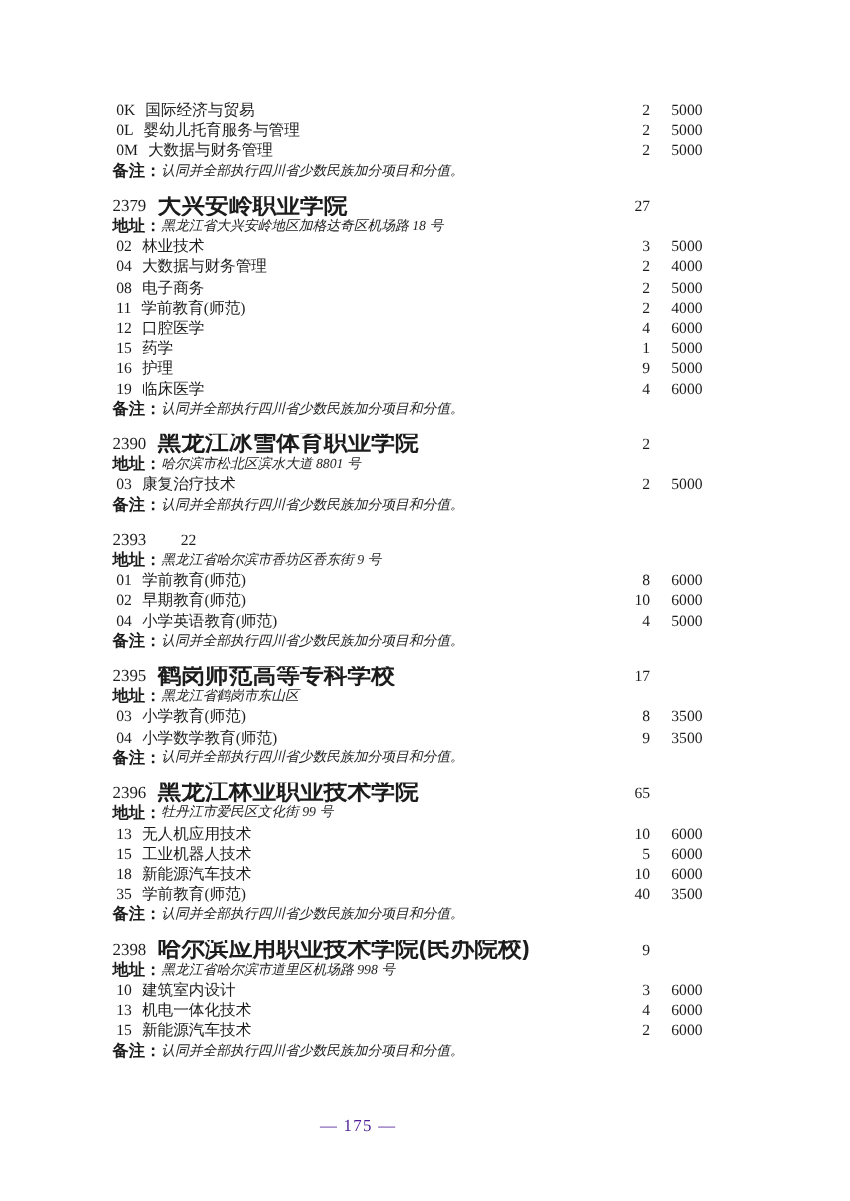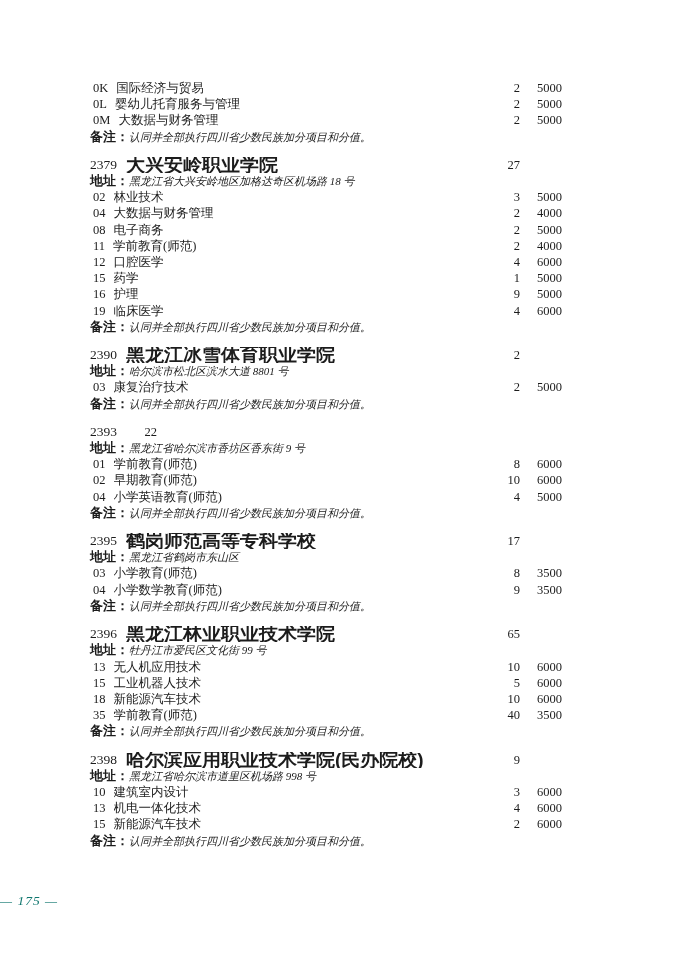--- a/index.html
+++ b/index.html
@@ -53,25 +53,24 @@
     flex: 1;
     font-style: italic;
     font-size: 11px;
     overflow: hidden;
   }
   .footer {
     position: absolute;
     top: 893px;
     left: 0;
     width: 573px;
-    text-align: left;
+    text-align: center;
     font-size: 13.5px;
     letter-spacing: 1px;
-    color: #0f766e;
-    font-style: italic;
+    color: #4c1d95;
   }
 </style>
 </head>
 <body>
 
 <div class="page">
   <div class="content" id="content">
       <div class="section">
         <div class="row course">
           <span class="ccode">0K</span>

